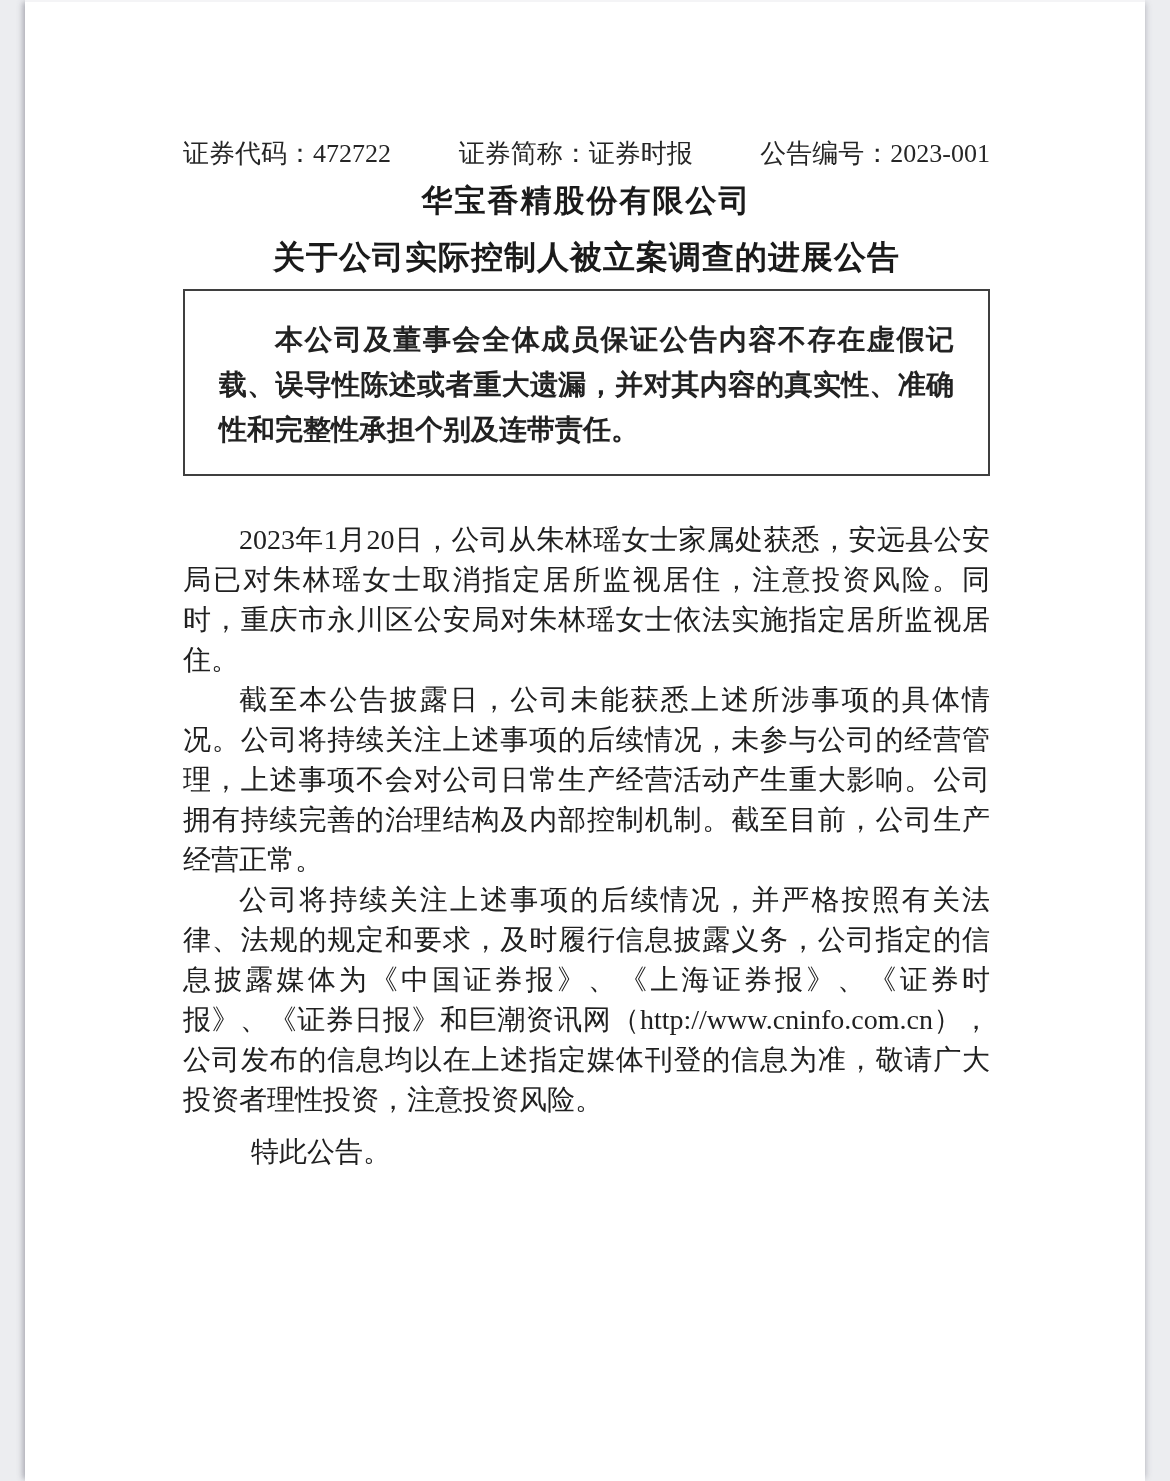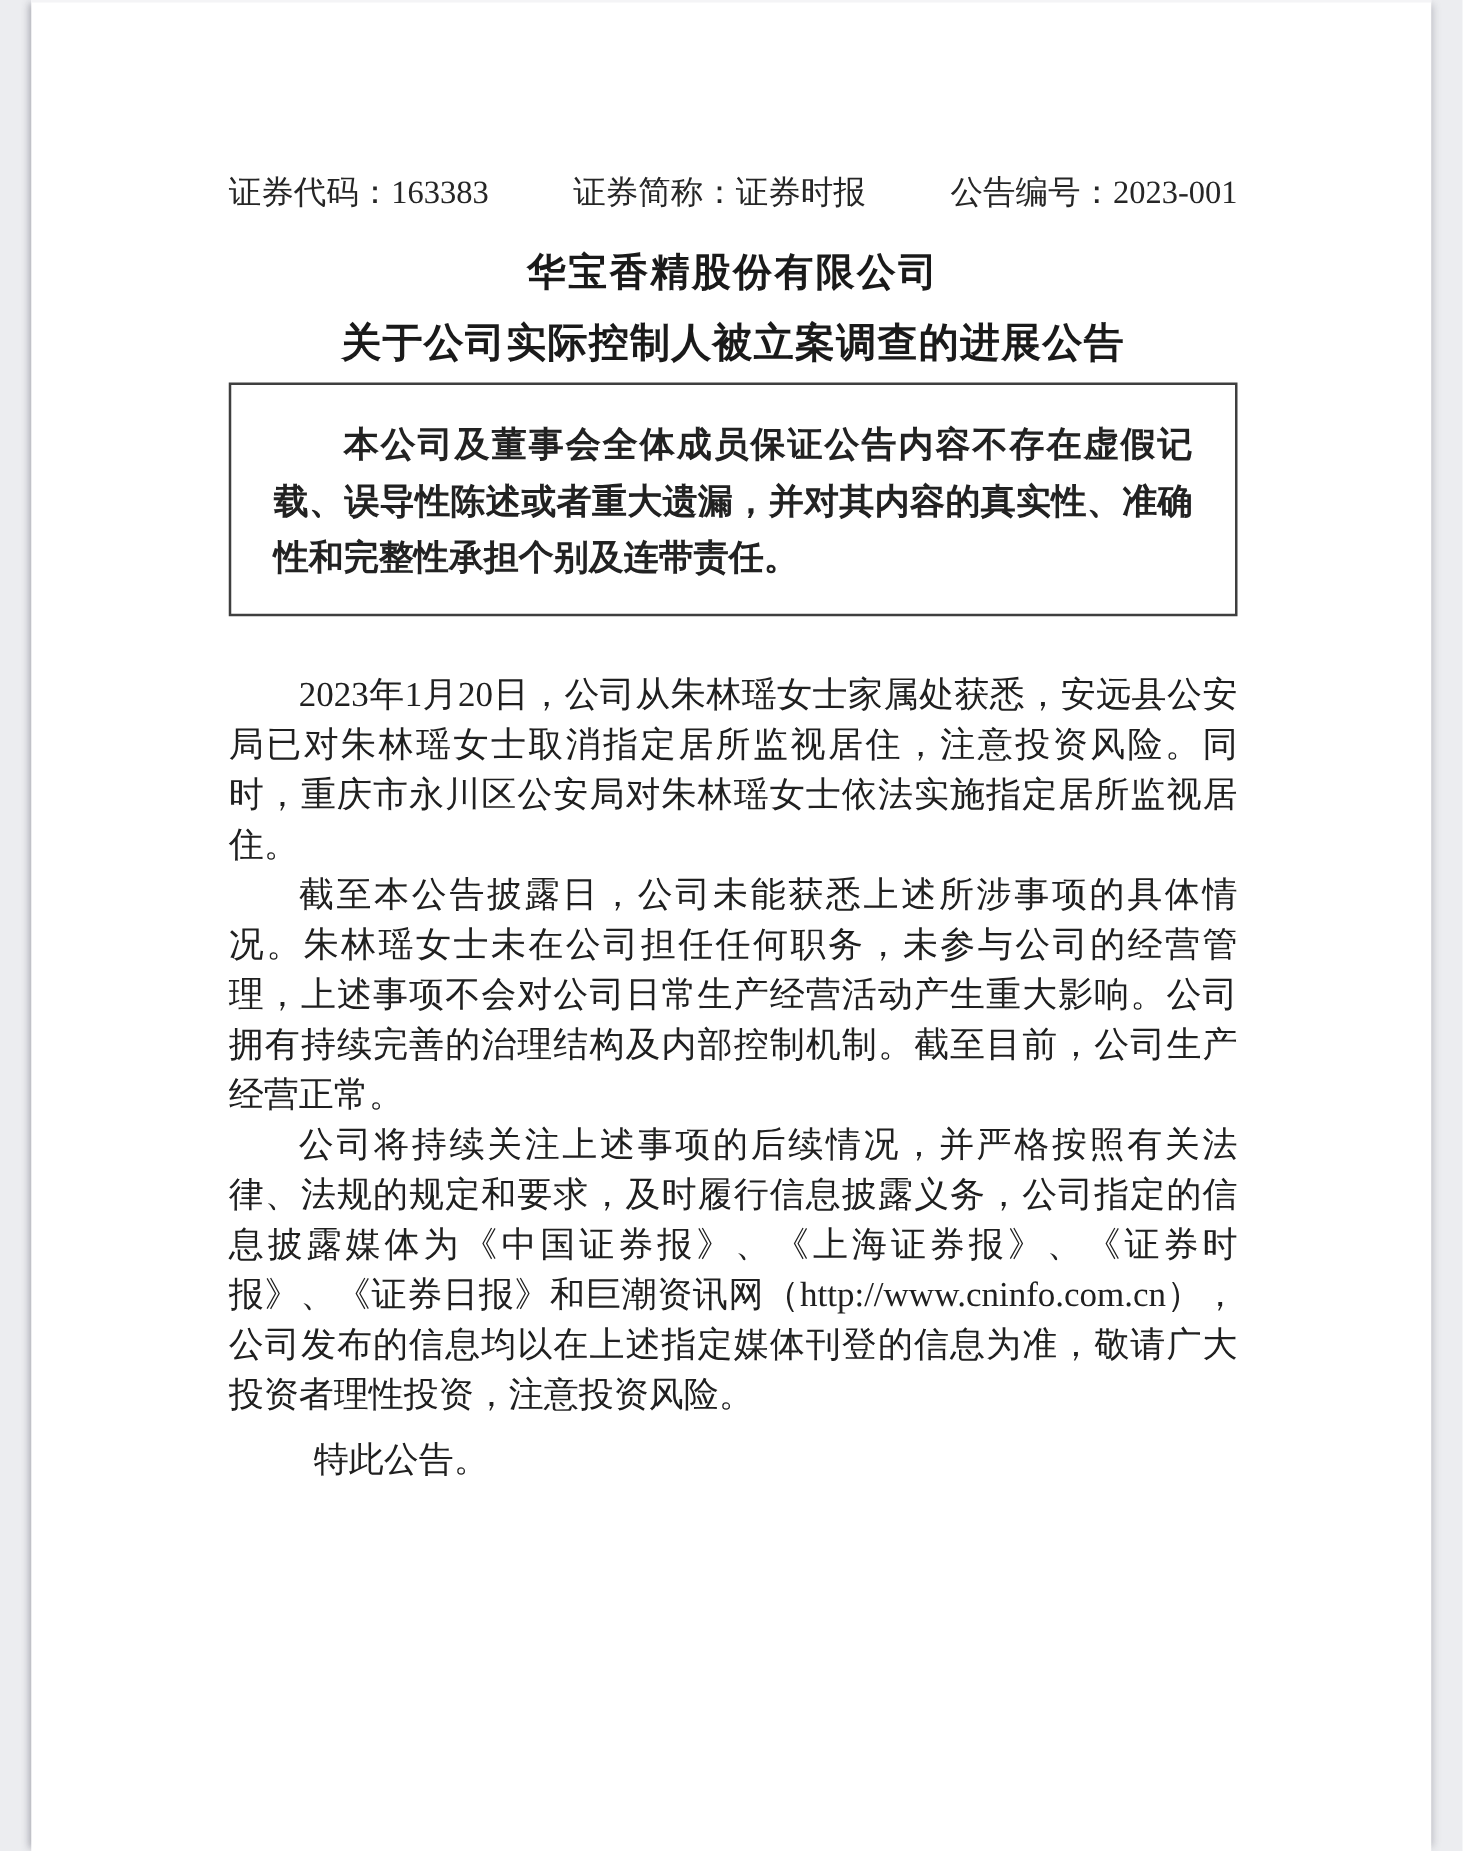--- a/index.html
+++ b/index.html
@@ -32,21 +32,21 @@
   .doc-header {
     display: flex;
     justify-content: space-between;
     align-items: baseline;
     font-size: 26px;
     line-height: 28px;
     color: #262626;
     white-space: nowrap;
   }
   .doc-title {
-    margin-top: 32px;
+    margin-top: 15px;
     text-align: center;
     font-size: 31px;
     line-height: 36px;
     font-weight: 700;
     letter-spacing: 2px;
     color: #1a1a1a;
   }
   .doc-subtitle {
     margin-top: 20px;
     text-align: center;
@@ -91,34 +91,34 @@
     color: #202020;
   }
 </style>
 </head>
 <body>
 
 <div class="page">
   <div class="content">
 
     <div class="doc-header">
-      <span>证券代码：163383</span>
+      <span>证券代码：472722</span>
       <span>证券简称：证券时报</span>
       <span>公告编号：2023-001</span>
     </div>
 
     <div class="doc-title">华宝香精股份有限公司</div>
 
     <div class="doc-subtitle">关于公司实际控制人被立案调查的进展公告</div>
 
     <div class="disclaimer-box">
       <p>本公司及董事会全体成员保证公告内容不存在虚假记载、误导性陈述或者重大遗漏，并对其内容的真实性、准确性和完整性承担个别及连带责任。</p>
     </div>
 
     <div class="doc-body">
       <p class="para">2023年1月20日，公司从朱林瑶女士家属处获悉，安远县公安局已对朱林瑶女士取消指定居所监视居住，注意投资风险。同时，重庆市永川区公安局对朱林瑶女士依法实施指定居所监视居住。</p>
-      <p class="para">截至本公告披露日，公司未能获悉上述所涉事项的具体情况。朱林瑶女士未在公司担任任何职务，未参与公司的经营管理，上述事项不会对公司日常生产经营活动产生重大影响。公司拥有持续完善的治理结构及内部控制机制。截至目前，公司生产经营正常。</p>
+      <p class="para">截至本公告披露日，公司未能获悉上述所涉事项的具体情况。公司将持续关注上述事项的后续情况，未参与公司的经营管理，上述事项不会对公司日常生产经营活动产生重大影响。公司拥有持续完善的治理结构及内部控制机制。截至目前，公司生产经营正常。</p>
       <p class="para">公司将持续关注上述事项的后续情况，并严格按照有关法律、法规的规定和要求，及时履行信息披露义务，公司指定的信息披露媒体为《中国证券报》、《上海证券报》、《证券时报》、《证券日报》和巨潮资讯网（http://www.cninfo.com.cn），公司发布的信息均以在上述指定媒体刊登的信息为准，敬请广大投资者理性投资，注意投资风险。</p>
       <p class="closing">特此公告。</p>
     </div>
 
   </div>
 </div>
 
 </body></html>

